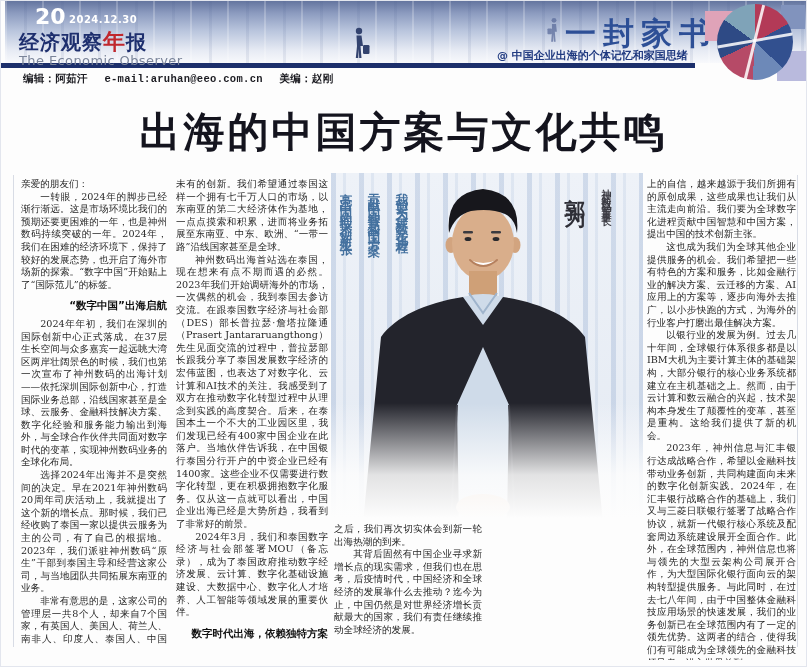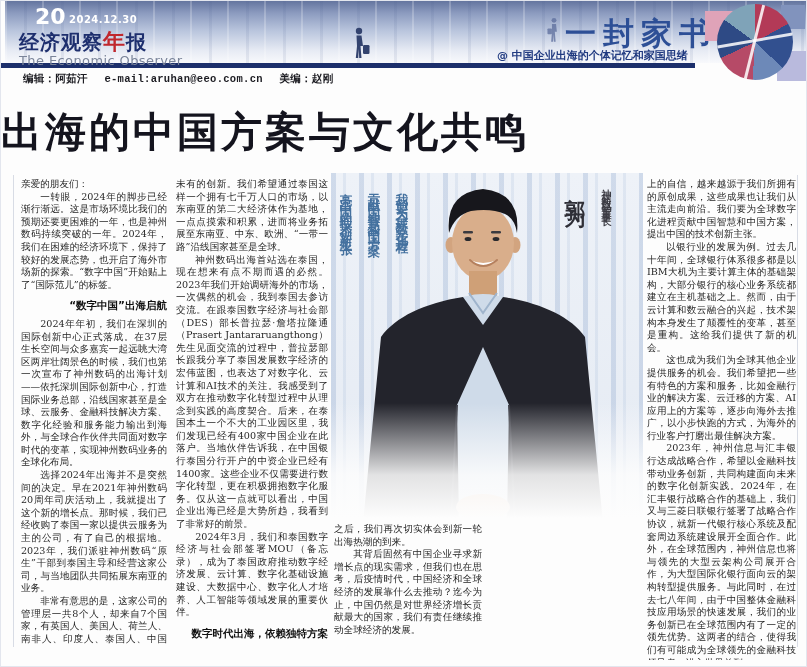--- a/index.html
+++ b/index.html
@@ -37,21 +37,21 @@
   .globe .circle::before,.globe .circle::after{content:"";position:absolute;background:rgba(255,255,255,.85);}
   .globe .circle::before{left:48%;top:0;width:3px;height:100%;transform:rotate(14deg);}
   .globe .circle::after{left:0;top:46%;width:100%;height:3px;transform:rotate(-10deg);}
 
   
   .editor-line{position:absolute;left:22px;top:71px;font-size:10.5px;font-weight:bold;color:#1c1c22;
      font-family:Liberation Mono, monospace;letter-spacing:.3px;}
   .editor-line span{margin-right:10px;}
 
   
-  .article-title{position:absolute;left:0;top:104px;width:100%;margin:0;text-align:left;
+  .article-title{position:absolute;left:0;top:104px;width:100%;margin:0;text-align:center;
      font-size:41px;font-weight:900;color:#14141e;letter-spacing:3px;}
 
   
   .vline{position:absolute;top:174px;height:472px;width:1px;background:#d8dce5;}
   .vline.l{left:12px;} .vline.r{left:796px;}
 
   
   .col{position:absolute;font-size:9.6px;line-height:12.6px;color:#262626;text-align:justify;overflow:hidden;}
   .col1{left:20px; top:177px;width:146px;height:468px;}
   .col2{left:175px;top:177px;width:152px;height:468px;}
@@ -184,18 +184,18 @@
       <div class="blk p">2024年3月，我们和泰国数字经济与社会部签署MOU（备忘录），成为了泰国政府推动数字经济发展、云计算、数字化基础设施建设、大数据中心、数字化人才培养、人工智能等领域发展的重要伙伴。</div>
       <div class="blk h">数字时代出海，依赖独特方案</div>
       <div class="blk p">改革开放以来，中国企业“走出去”已经走过40多年的历程。而疫情</div>
     </section>
   <section class="col col3">
       <div class="blk pc">之后，我们再次切实体会到新一轮出海热潮的到来。</div>
       <div class="blk p">其背后固然有中国企业寻求新增长点的现实需求，但我们也在思考，后疫情时代，中国经济和全球经济的发展靠什么去推动？迄今为止，中国仍然是对世界经济增长贡献最大的国家，我们有责任继续推动全球经济的发展。</div>
     </section>
   <section class="col col5">
       <div class="blk pc">上的自信，越来越源于我们所拥有的原创成果，这些成果也让我们从主流走向前沿。我们要为全球数字化进程贡献中国智慧和中国方案，提出中国的技术创新主张。</div>
+      <div class="blk p">这也成为我们为全球其他企业提供服务的机会。我们希望把一些有特色的方案和服务，比如金融行业的解决方案、云迁移的方案、AI应用上的方案等，逐步向海外去推广，以小步快跑的方式，为海外的行业客户打磨出最佳解决方案。</div>
       <div class="blk p">以银行业的发展为例。过去几十年间，全球银行体系很多都是以IBM大机为主要计算主体的基础架构，大部分银行的核心业务系统都建立在主机基础之上。然而，由于云计算和数云融合的兴起，技术架构本身发生了颠覆性的变革，甚至是重构。这给我们提供了新的机会。</div>
-      <div class="blk p">这也成为我们为全球其他企业提供服务的机会。我们希望把一些有特色的方案和服务，比如金融行业的解决方案、云迁移的方案、AI应用上的方案等，逐步向海外去推广，以小步快跑的方式，为海外的行业客户打磨出最佳解决方案。</div>
       <div class="blk p">2023年，神州信息与汇丰银行达成战略合作，希望以金融科技带动业务创新，共同构建面向未来的数字化创新实践。2024年，在汇丰银行战略合作的基础上，我们又与三菱日联银行签署了战略合作协议，就新一代银行核心系统及配套周边系统建设展开全面合作。此外，在全球范围内，神州信息也将与领先的大型云架构公司展开合作，为大型国际化银行面向云的架构转型提供服务。与此同时，在过去七八年间，由于中国整体金融科技应用场景的快速发展，我们的业务创新已在全球范围内有了一定的领先优势。这两者的结合，使得我们有可能成为全球领先的金融科技领导者，进入世界前列。</div>
     </section>
 
 </div>
 
 </body></html>

